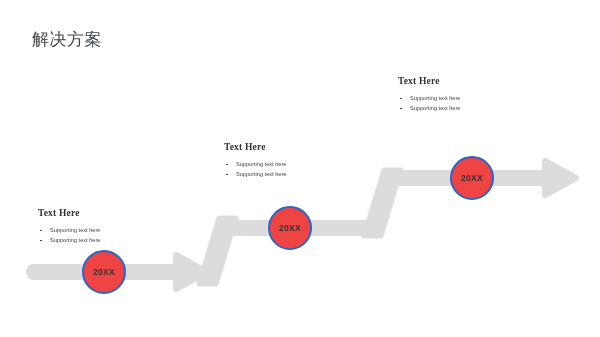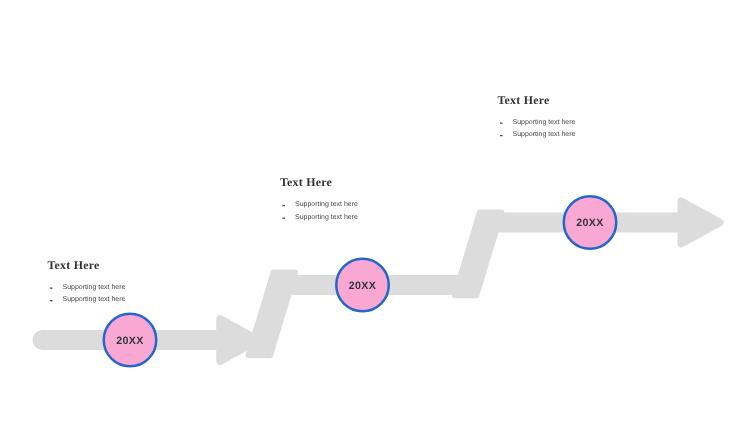--- a/index.html
+++ b/index.html
@@ -72,21 +72,21 @@
     width: 2.2px;
     height: 0.9px;
     background: #41464a;
   }
   .year-badge {
     position: absolute;
     width: 44px;
     height: 44px;
     border-radius: 50%;
     border: 2px solid #2566c8;
-    background: #f9a8d4;
+    background: #ef4444;
     box-sizing: border-box;
     display: flex;
     align-items: center;
     justify-content: center;
   }
   .year-label {
     font-size: 8.5px;
     font-weight: bold;
     color: #2f3336;
     letter-spacing: 0.3px;
@@ -96,20 +96,21 @@
   #step3-text { left: 398px; top: 76px; }
   #badge1 { left: 82px; top: 250px; }
   #badge2 { left: 268px; top: 206px; }
   #badge3 { left: 450px; top: 156px; }
 </style>
 </head>
 <body>
 
 <div id="slide">
 
+  <div id="slide-title">解决方案</div>
 
   <svg id="timeline-svg" viewBox="0 0 600 337">
     <g>
 
       <path d="M 34 264 L 178 264 L 178 280 L 34 280 A 8 8 0 0 1 34 264 Z" fill="#dcdcdc"></path>
 
       <path d="M 176 255 L 207 272 L 176 289 L 176 255 Z" fill="#dcdcdc" stroke="#dcdcdc" stroke-width="6" stroke-linejoin="round"></path>
 
       <path d="M 199 284 L 219 218 L 236 218 L 216 284 Z" fill="#dcdcdc" stroke="#dcdcdc" stroke-width="5" stroke-linejoin="round"></path>
 

